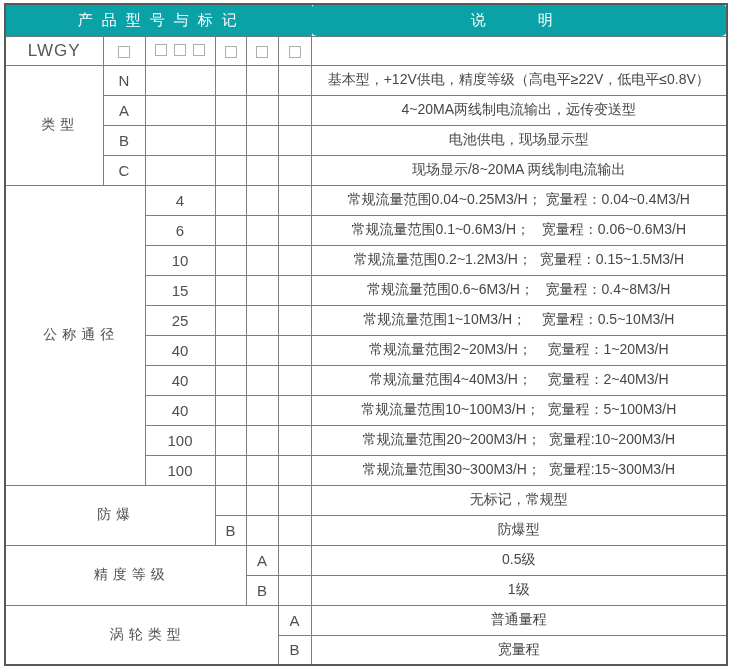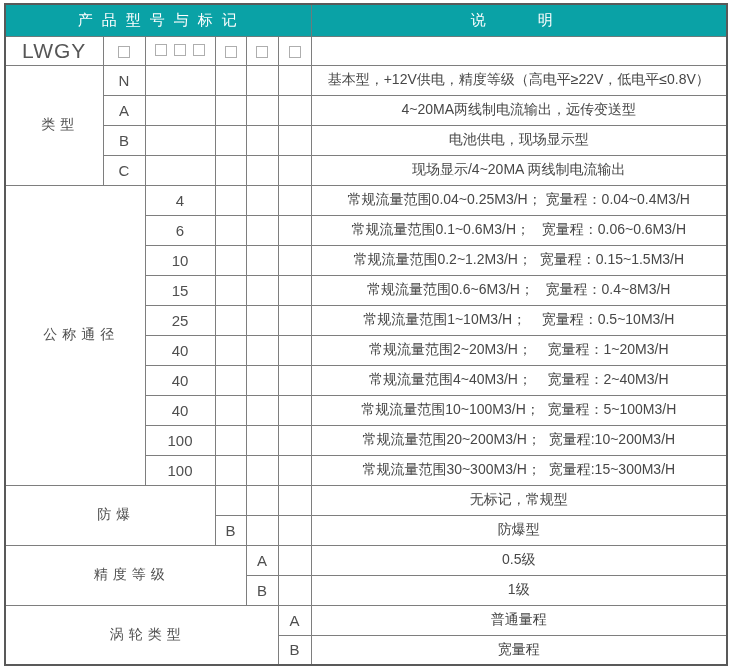--- a/index.html
+++ b/index.html
@@ -34,23 +34,23 @@
   tr { height: 30px; }
   tr.head-row { height: 32px; }
   tr.model-row { height: 29px; }
   .head-row th {
     background: #0aa2a6;
     color: #ffffff;
     font-size: 15px;
     border-color: #6a7c7c;
   }
   th.head-model { letter-spacing: 9px; padding-left: 9px; }
-  th.head-desc  { letter-spacing: 52px; padding-left: 40px; }
+  th.head-desc  { letter-spacing: 52px; padding-left: 40px; border-radius: 6px; }
   .section-label { letter-spacing: 5px; padding-left: 14px; color: #4f4f4f; }
-  .model-prefix { letter-spacing: 1px; color: #565656; font-size: 21px; }
+  .model-prefix { letter-spacing: 1px; color: #565656; font-size: 17px; }
   .code-cell { color: #4f4f4f; font-size: 15px; }
   .desc-cell { white-space: pre-wrap; color: #474747; }
   .box {
     display: inline-block;
     width: 12px;
     height: 12px;
     border: 1px solid #aeaeae;
     background: #ffffff;
     vertical-align: middle;
   }
@@ -117,21 +117,21 @@
           <td></td>
           <td></td>
     <td class="desc-cell">电池供电，现场显示型</td>
   </tr>
   <tr>
     <td class="code-cell">C</td>
     <td></td>
           <td></td>
           <td></td>
           <td></td>
-    <td class="desc-cell">现场显示/4~20MA 两线制电流输出</td>
+    <td class="desc-cell">现场显示/8~20MA 两线制电流输出</td>
   </tr>
 
   <tr>
     <td rowspan="10" colspan="2" class="section-label">公称通径</td>
     <td class="code-cell">4</td>
     <td></td>
           <td></td>
           <td></td>
     <td class="desc-cell">常规流量范围0.04~0.25M3/H； 宽量程：0.04~0.4M3/H</td>
   </tr>

